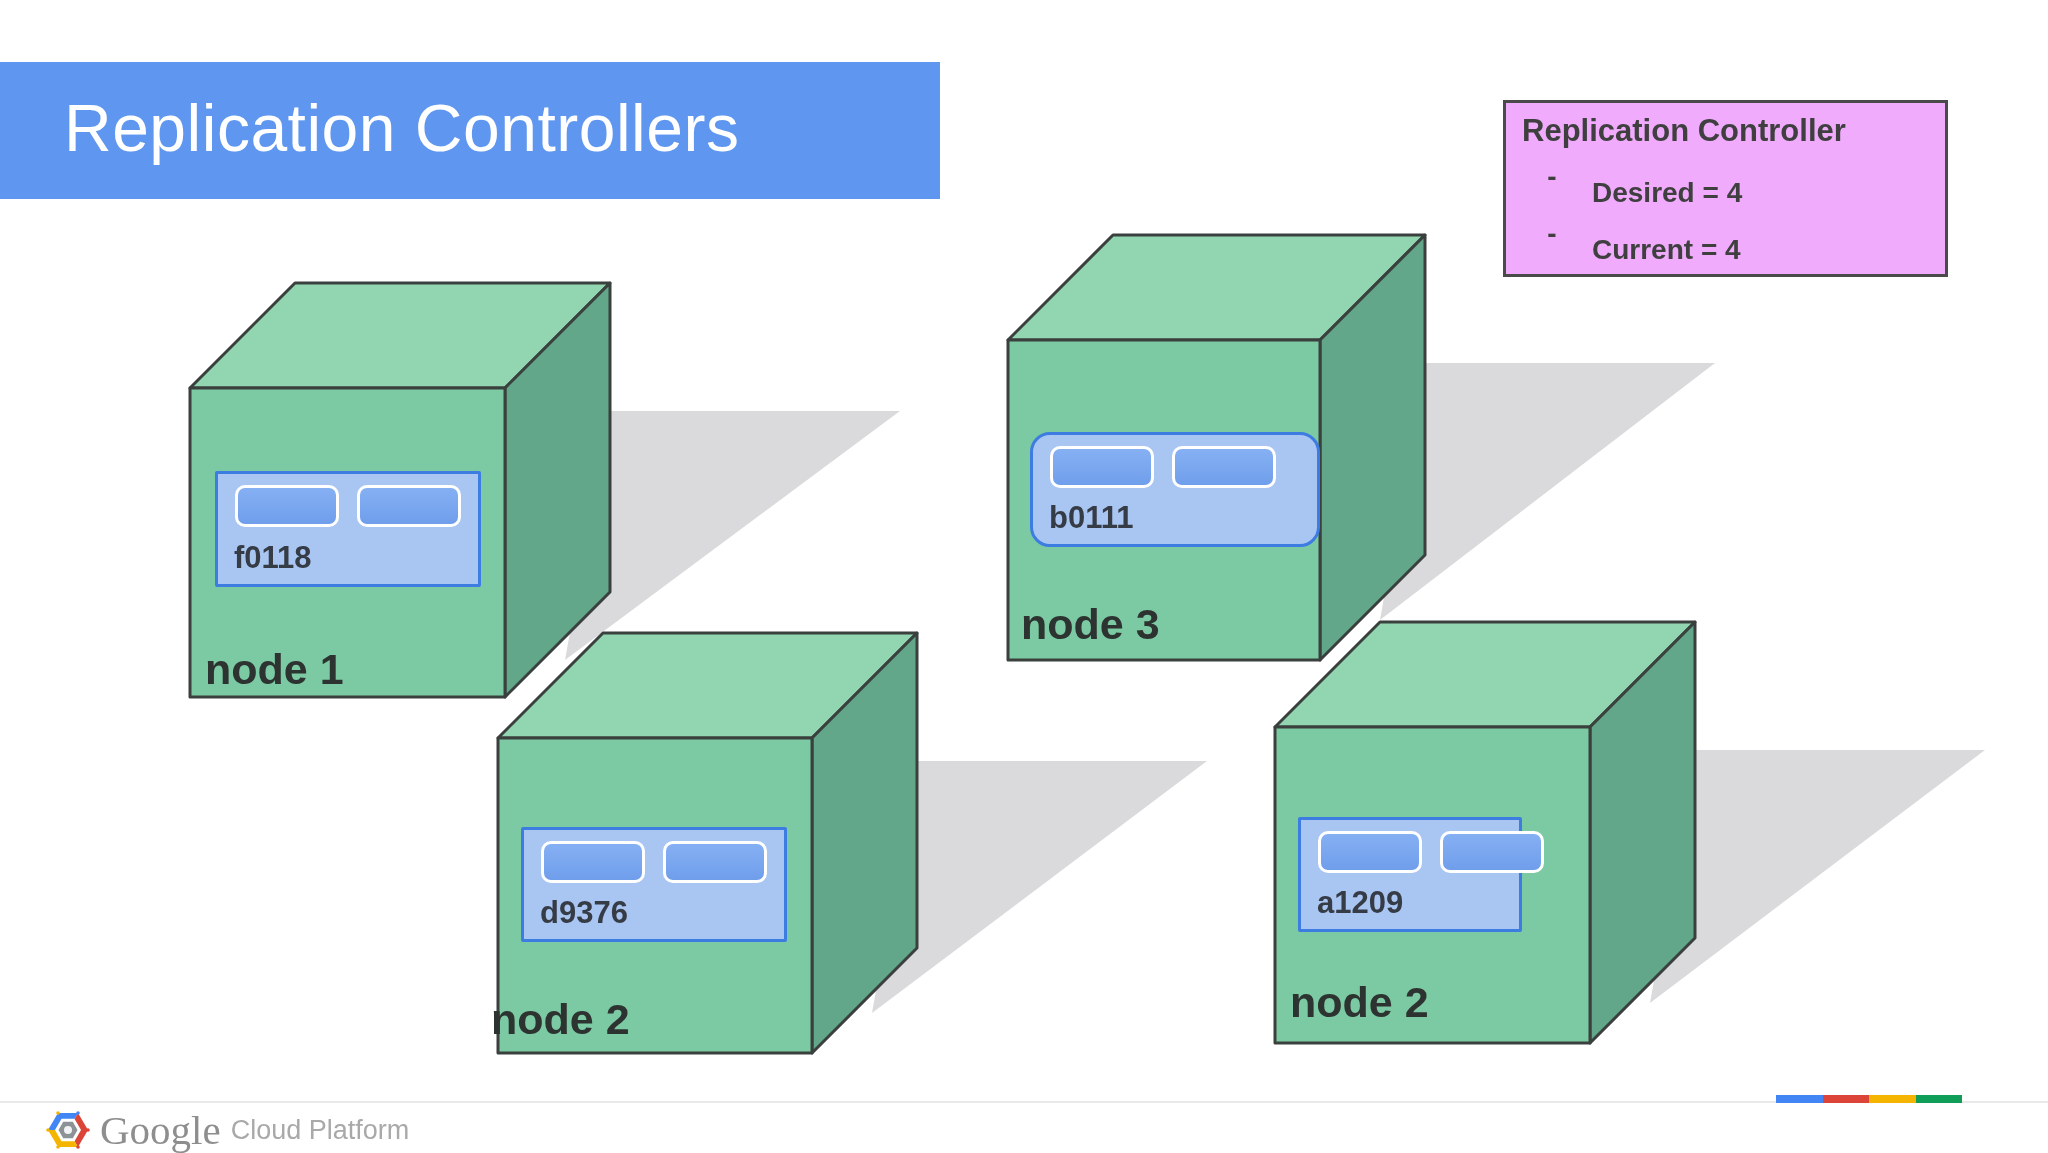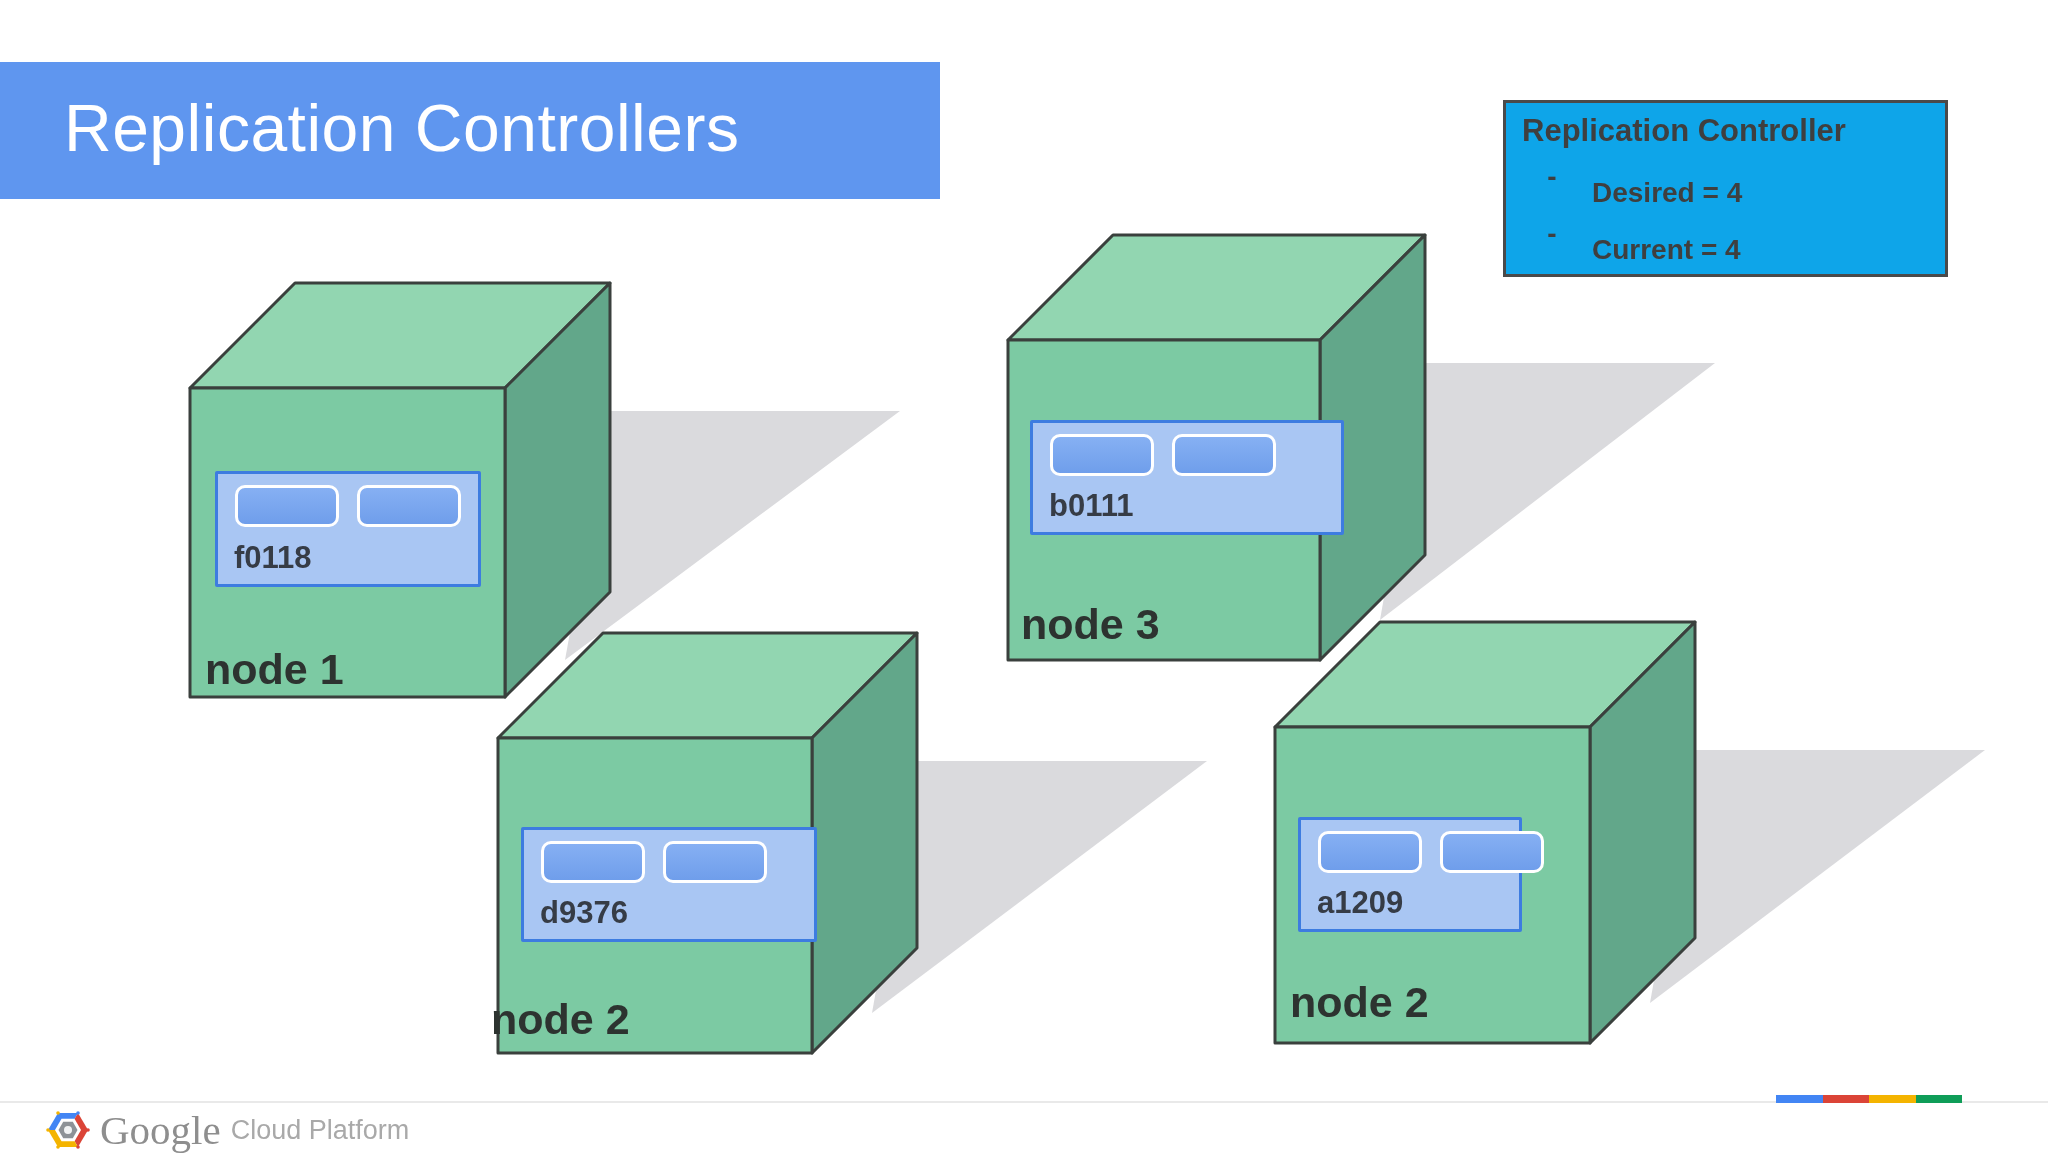--- a/index.html
+++ b/index.html
@@ -14,21 +14,21 @@
     background:#5f96ef; display:flex; align-items:center;
   }
   .title-banner h1 {
     margin:0 0 6px 64px; font-size:66px; font-weight:400; color:#ffffff;
     letter-spacing:0.5px; white-space:nowrap;
   }
 
   
   .info-box {
     position:absolute; left:1503px; top:100px; width:445px; height:177px;
-    background:#0ea5e9; border:3px solid #4a4a4a; box-sizing:border-box;
+    background:#f0abfc; border:3px solid #4a4a4a; box-sizing:border-box;
     color:#3f3f3f;
   }
   .info-title { margin:10px 0 7px 16px; font-size:31px; font-weight:700; white-space:nowrap; }
   .info-item  { display:flex; font-size:28px; font-weight:700; line-height:41px; }
   .info-item .bullet { margin-left:36px; width:20px; text-align:center; }
   .info-item .text   { margin-left:30px; white-space:nowrap;margin-top:16px; }
 
   
   .shadow { position:absolute; background:#dadadd; z-index:1; }
   #shadow-1 { left:560px;  top:411px; width:340px; height:249px; clip-path:polygon(50px 0px,340px 0px,5px 249px); }
@@ -46,22 +46,22 @@
   #cube-2 { left:495px;  top:630px; }
   #cube-3 { left:1005px; top:232px; }
   #cube-4 { left:1272px; top:619px; }
 
   
   .pod {
     position:absolute; z-index:3; background:#a9c6f3;
     border:3px solid #3d7ce0; box-sizing:border-box; border-radius:2px;
   }
   #pod-1 { left:215px;  top:471px; width:266px; height:116px; }
-  #pod-2 { left:521px;  top:827px; width:296px; height:115px; }
-  #pod-3 { left:1030px; top:420px; width:314px; height:115px; }
+  #pod-2 { left:521px;  top:827px; width:266px; height:115px; }
+  #pod-3 { left:1030px; top:432px; width:290px; height:115px;border-radius:20px; }
   #pod-4 { left:1298px; top:817px; width:224px; height:115px; }
   .chip-row { position:absolute; left:17px; top:11px; display:flex; gap:18px; }
   .chip {
     width:104px; height:42px; box-sizing:border-box;
     border:3px solid #ffffff; border-radius:10px;
     background:linear-gradient(180deg,#86b0f3,#6f9eeb);
   }
   .pod-label {
     position:absolute; left:16px; bottom:8px;
     font-size:31px; font-weight:700; color:#363c46;

